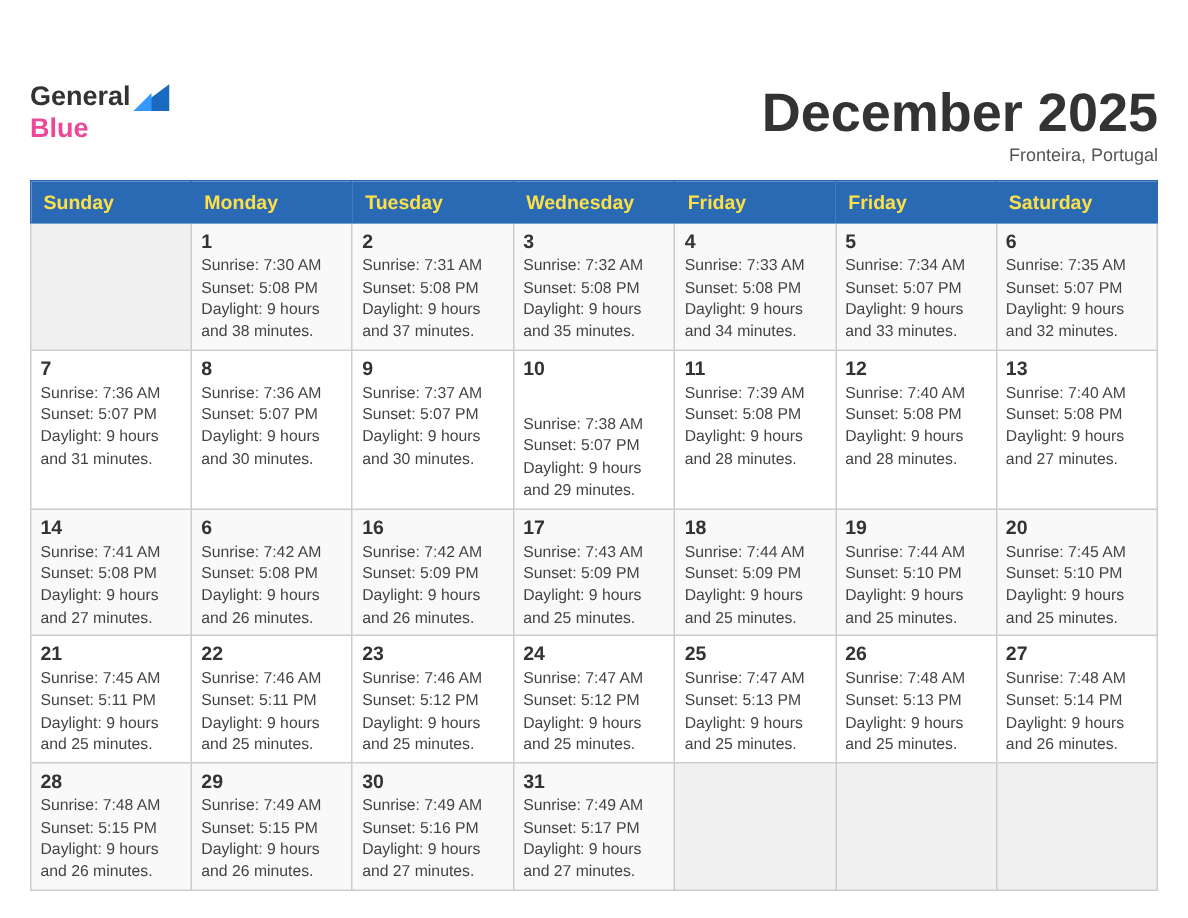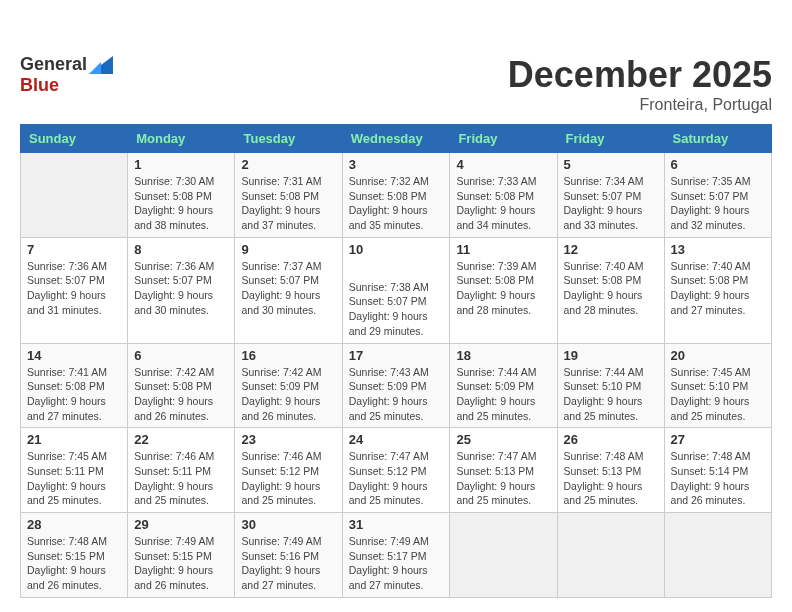--- a/index.html
+++ b/index.html
@@ -27,46 +27,46 @@
       align-items: center;
     }
     .logo-general {
       font-size: 18px;
       font-weight: bold;
       color: #333;
     }
     .logo-blue {
       font-size: 18px;
       font-weight: bold;
-      color: #b91c1c;
+      color: #ec4899;
     }
     .logo-icon {
       width: 24px;
       height: 18px;
       margin-left: 2px;
     }
     .title-area {
       text-align: right;
     }
     .month-title {
       font-size: 36px;
       font-weight: bold;
       color: #333;
     }
     .subtitle {
-      font-size: 16px;
+      font-size: 12px;
       color: #555;
     }
     .calendar {
       width: 100%;
       border-collapse: collapse;
     }
     .calendar thead tr th {
       background-color: #2a6ab5;
-      color: #86efac;
+      color: #fde047;
       font-size: 13px;
       font-weight: bold;
       padding: 6px 8px;
       text-align: left;
       border: 1px solid #2a6ab5;
     }
     .calendar tbody tr td {
       border: 1px solid #ccc;
       vertical-align: top;
       padding: 4px 6px;

